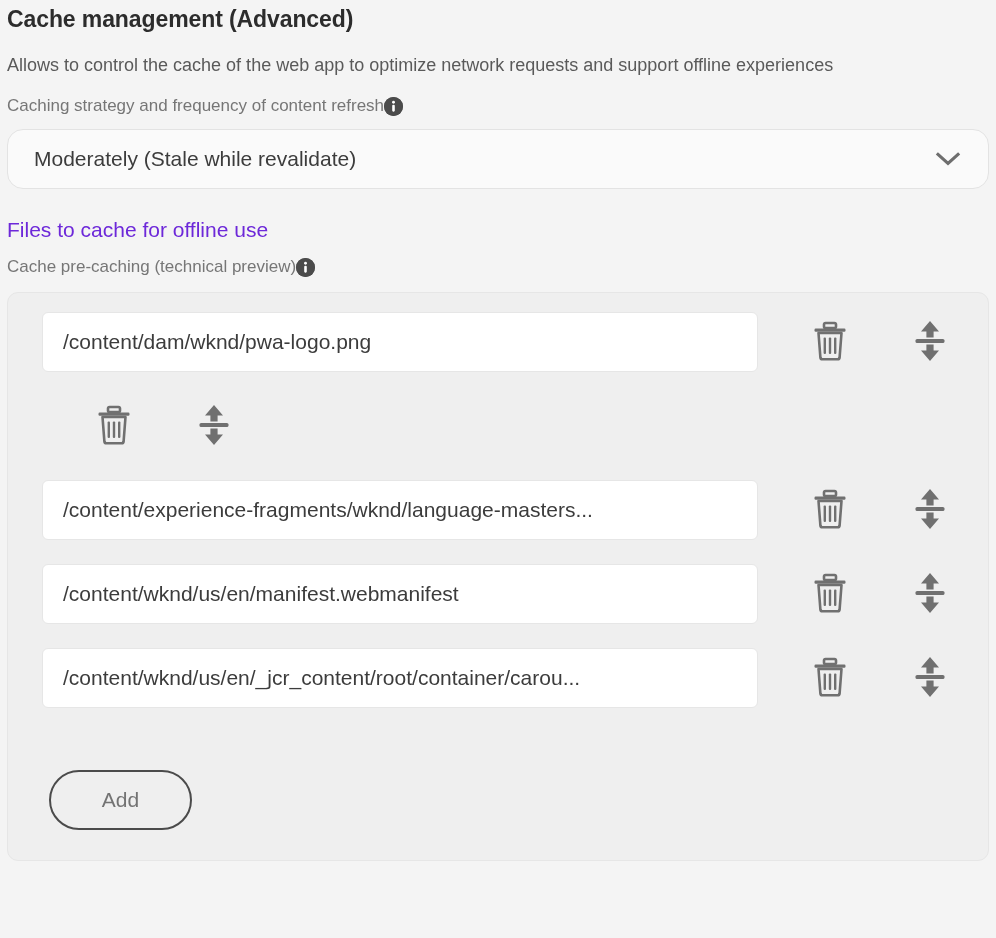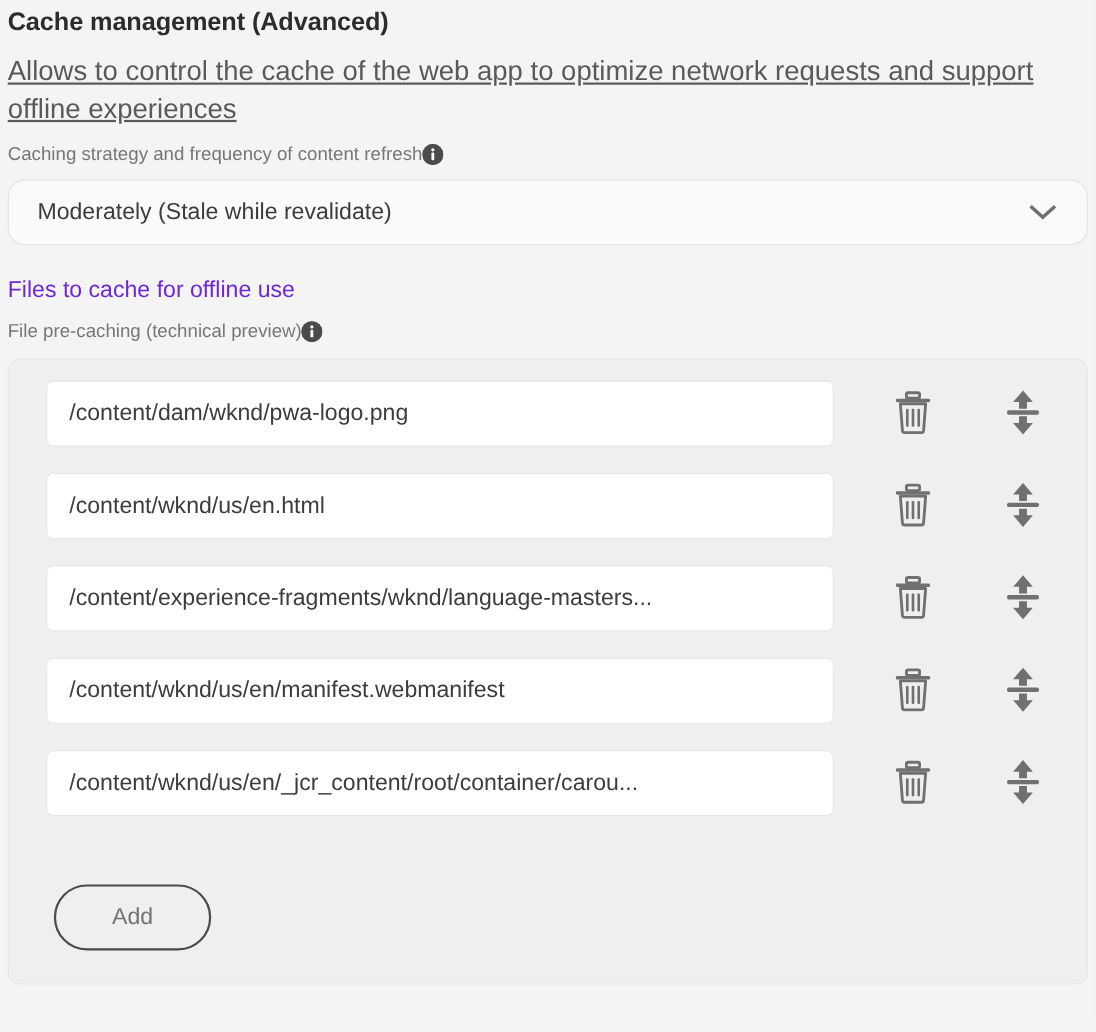--- a/index.html
+++ b/index.html
@@ -31,25 +31,24 @@
     font-size: 23px;
     font-weight: bold;
     line-height: 34px;
     letter-spacing: -0.1px;
     color: #2c2c2c;
   }
 
   .page-desc {
     margin: 0;
     padding-top: 12px;
-    font-size: 25px;
+    font-size: 18px;
     line-height: 34px;
     color: #5a5a5a;
     max-width: 980px;
-    text-decoration: underline;
   }
 
   
   .field-label-row {
     display: flex;
     align-items: center;
     justify-content: flex-start;
     padding-top: 11px;
     height: 26px;
   }
@@ -207,21 +206,21 @@
     <span class="chevron">
       <svg width="26" height="16" viewBox="0 0 26 16" aria-hidden="true">
         <path d="M3 3.5 L13 12.5 L23 3.5" fill="none" stroke="#6e6e6e" stroke-width="3.1" stroke-linecap="square" stroke-linejoin="miter"></path>
       </svg>
     </span>
   </div>
 
   <h2 class="section-title">Files to cache for offline use</h2>
 
   <div class="field-label-row">
-    <span class="field-label">File pre-caching (technical preview)</span>
+    <span class="field-label">Cache pre-caching (technical preview)</span>
     <span class="info-icon">
       <svg width="19" height="19" viewBox="0 0 19 19" aria-hidden="true">
         <circle cx="9.5" cy="9.5" r="9.5" fill="#4b4b4b"></circle>
         <circle cx="9.5" cy="5.2" r="1.45" fill="#ffffff"></circle>
         <rect x="8.2" y="7.7" width="2.6" height="7.0" rx="1.1" fill="#ffffff"></rect>
       </svg>
     </span>
   </div>
 
   <div class="list-panel">
@@ -245,21 +244,20 @@
           <svg width="32" height="42" viewBox="0 0 32 42" aria-hidden="true">
             <path d="M16 1 L25 11.5 L19.6 11.5 L19.6 17.5 L12.4 17.5 L12.4 11.5 L7 11.5 Z" fill="#707070"></path>
             <rect x="1.5" y="19" width="29" height="4" rx="1.6" fill="#707070"></rect>
             <path d="M16 41 L25 30.5 L19.6 30.5 L19.6 24.5 L12.4 24.5 L12.4 30.5 L7 30.5 Z" fill="#707070"></path>
           </svg>
         </span>
       </button>
     </div>
 
     <div class="list-row">
-      <input class="path-input" type="text" value="/content/wknd/us/en.html" style="">
       <button class="row-action delete-btn">
         <span>
           <svg width="34" height="40" viewBox="0 0 34 40" aria-hidden="true">
             <rect x="11" y="2" width="12" height="5" rx="1.6" fill="none" stroke="#707070" stroke-width="2.6"></rect>
             <rect x="1.5" y="7.5" width="31" height="3.2" rx="1.2" fill="#707070"></rect>
             <path d="M5.5 12 L7.4 36.5 Q7.6 38.3 9.4 38.3 L24.6 38.3 Q26.4 38.3 26.6 36.5 L28.5 12 Z" fill="none" stroke="#707070" stroke-width="2.6" stroke-linejoin="round"></path>
             <rect x="10.6" y="16.5" width="2.4" height="16.5" rx="1" fill="#707070"></rect>
             <rect x="15.8" y="16.5" width="2.4" height="16.5" rx="1" fill="#707070"></rect>
             <rect x="21" y="16.5" width="2.4" height="16.5" rx="1" fill="#707070"></rect>
           </svg>

